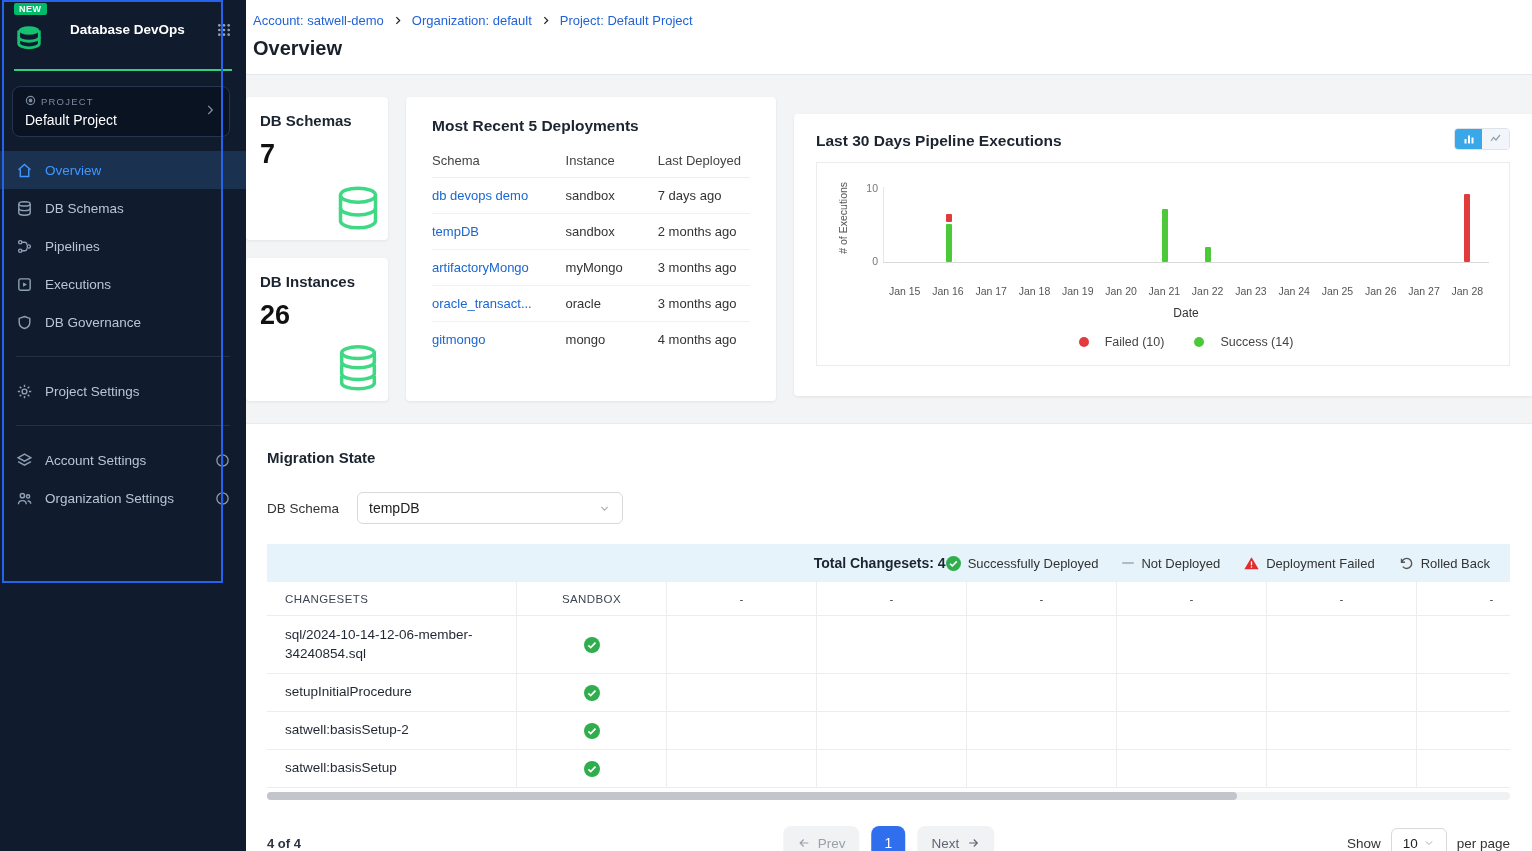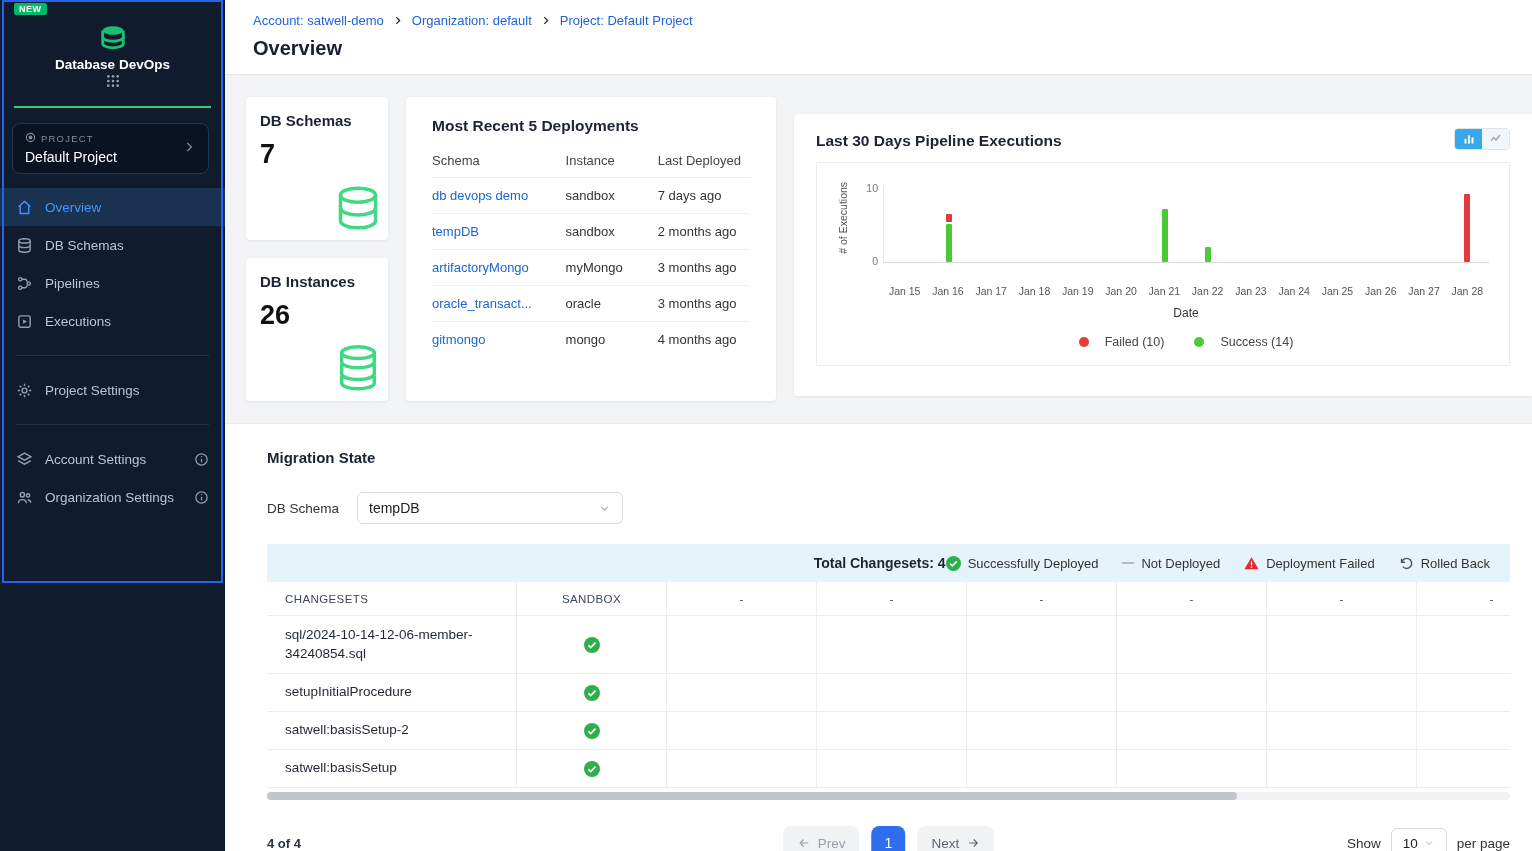--- a/index.html
+++ b/index.html
@@ -1,26 +1,26 @@
 <!DOCTYPE html>
 <html><head>
 <meta charset="utf-8">
 <style>
   * { margin:0; padding:0; box-sizing:border-box; }
   html,body { width:1532px; height:851px; overflow:hidden; background:#f3f4f6;
     font-family:"Liberation Sans","DejaVu Sans",sans-serif; color:#1f2733; }
 
   
-  .sidebar { position:absolute; left:0; top:0; width:225px; height:851px; background:#101b2e; z-index:2; }
+  .sidebar { position:absolute; left:0; top:0; width:246px; height:851px; background:#101b2e; z-index:2; }
   .sb-highlight { position:absolute; left:2px; top:0; width:221px; height:583px;
     border:2px solid #2563eb; pointer-events:none; z-index:10; }
   .sb-head { position:relative; padding:6px 14px 0 14px; }
   .new-badge { position:absolute; top:3px; left:14px; background:#00b96b; color:#fff;
     font-size:9px; font-weight:bold; padding:1px 5px; border-radius:2px; letter-spacing:.5px; }
-  .sb-brand { display:flex; align-items:center; margin-top:16px; gap:1px;flex-direction:column; }
+  .sb-brand { display:flex; margin-top:16px; gap:26px; }
   .sb-title { color:#fff; font-size:13.5px; font-weight:bold; flex:1; }
   .apps-grid { color:#93a1b5; }
   .green-rule { height:2px; background:#2fd180; margin-top:13px; }
 
   .project-box { margin:15px 16px 6px 12px; background:#0a1322; border:1px solid #26354f;
     border-radius:8px; padding:8px 12px; display:flex; align-items:center; justify-content:space-between; cursor:pointer; }
   .proj-label-row { display:flex; align-items:center; gap:5px; color:#7d8ba0; font-size:9.5px; letter-spacing:1.2px; }
   .proj-name { color:#fff; font-size:14px; margin-top:4px; }
   .nav { margin-top:14px; }
   .nav-item { height:38px; display:flex; align-items:center; gap:12px; padding:0 16px;
@@ -190,20 +190,26 @@
           <path d="M8.3 6h4a3 3 0 0 1 3 3v.6M8.3 18h4a3 3 0 0 0 3-3v-.6"></path>
         </svg>
       <span>Pipelines</span>
     </div>
     <div class="nav-item">
       <svg width="17" height="17" viewBox="0 0 24 24" fill="none" stroke="currentColor" stroke-width="2">
           <rect x="4" y="4" width="16" height="16" rx="2.5"></rect>
           <path d="M10 9l5.5 3L10 15z" fill="currentColor" stroke="none"></path>
         </svg>
       <span>Executions</span>
+    </div>
+    <div class="nav-item">
+      <svg width="17" height="17" viewBox="0 0 24 24" fill="none" stroke="currentColor" stroke-width="2">
+          <path d="M12 3.5l7.5 2.7v5.3c0 4.5-3.2 7.7-7.5 9-4.3-1.3-7.5-4.5-7.5-9V6.2z"></path>
+        </svg>
+      <span>DB Governance</span>
     </div>
     <div class="nav-divider"></div>
     <div class="nav-item">
       <svg width="17" height="17" viewBox="0 0 24 24" fill="none" stroke="currentColor" stroke-width="2">
           <circle cx="12" cy="12" r="3.4"></circle>
           <path d="M12 2.5v3.2M12 18.3v3.2M2.5 12h3.2M18.3 12h3.2M5.2 5.2l2.3 2.3M16.5 16.5l2.3 2.3M18.8 5.2l-2.3 2.3M7.5 16.5l-2.3 2.3"></path>
         </svg>
       <span>Project Settings</span>
     </div>
     <div class="nav-divider"></div>

